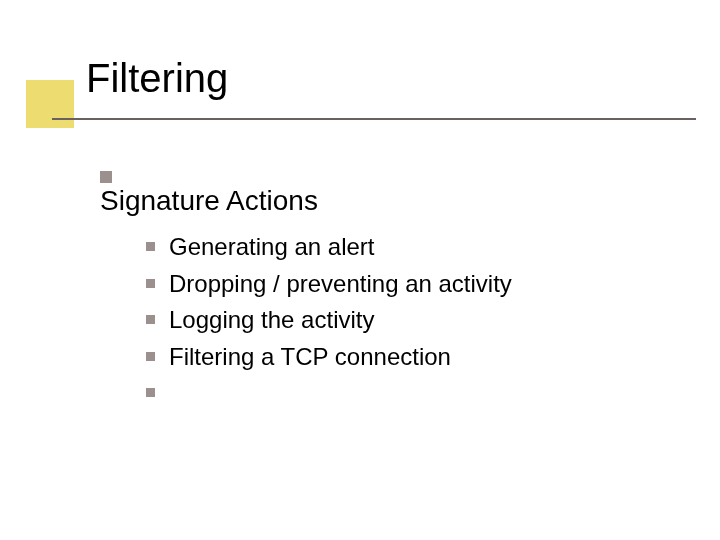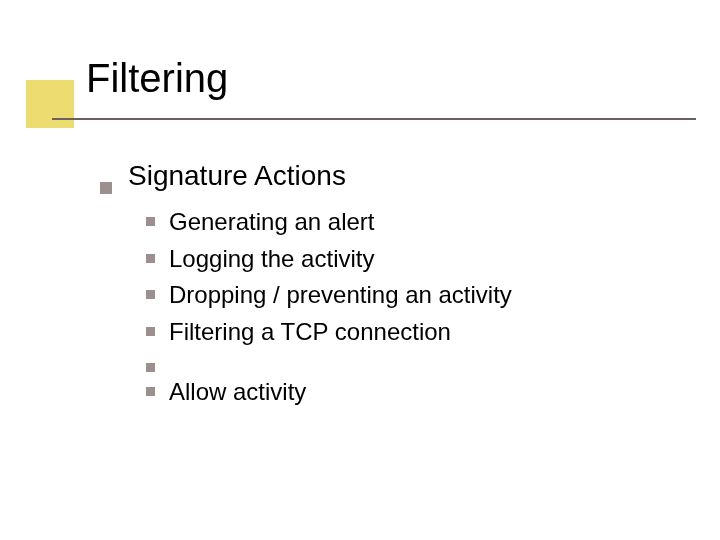--- a/index.html
+++ b/index.html
@@ -53,22 +53,23 @@
 
   .content {
     position: absolute;
     left: 100px;
     top: 158px;
     width: 560px;
   }
 
   .level1 {
     display: flex;
-    align-items: flex-end;
+    align-items: flex-start;
     margin-bottom: 12px;
+    flex-direction: column;
   }
   .level1 .bullet {
     flex: 0 0 auto;
     width: 12px;
     height: 12px;
     background: #9b908e;
     margin-top: 13px;
     margin-right: 16px;
   }
   .level1 .text {
@@ -116,34 +117,30 @@
       <div class="text">Signature Actions</div>
     </div>
 
     <div class="level2-list">
       <div class="level2">
         <div class="bullet"></div>
         <div class="text">Generating an alert</div>
       </div>
       <div class="level2">
         <div class="bullet"></div>
-        <div class="text">Logging the activity</div>
+        <div class="text">Dropping / preventing an activity</div>
       </div>
       <div class="level2">
         <div class="bullet"></div>
-        <div class="text">Dropping / preventing an activity</div>
+        <div class="text">Logging the activity</div>
       </div>
       <div class="level2">
         <div class="bullet"></div>
         <div class="text">Filtering a TCP connection</div>
       </div>
       <div class="level2">
         <div class="bullet"></div>
       </div>
-      <div class="level2">
-        <div class="bullet"></div>
-        <div class="text">Allow activity</div>
-      </div>
     </div>
 
   </div>
 
 </div>
 
 </body></html>

